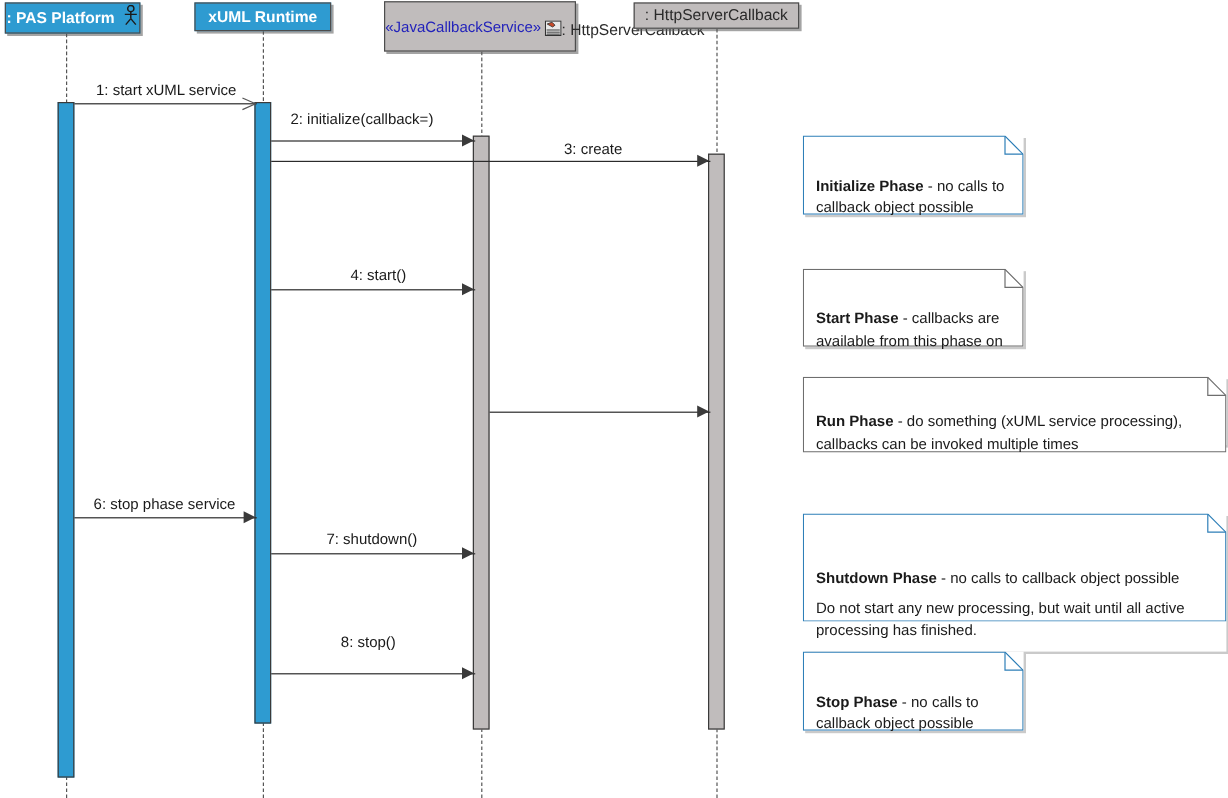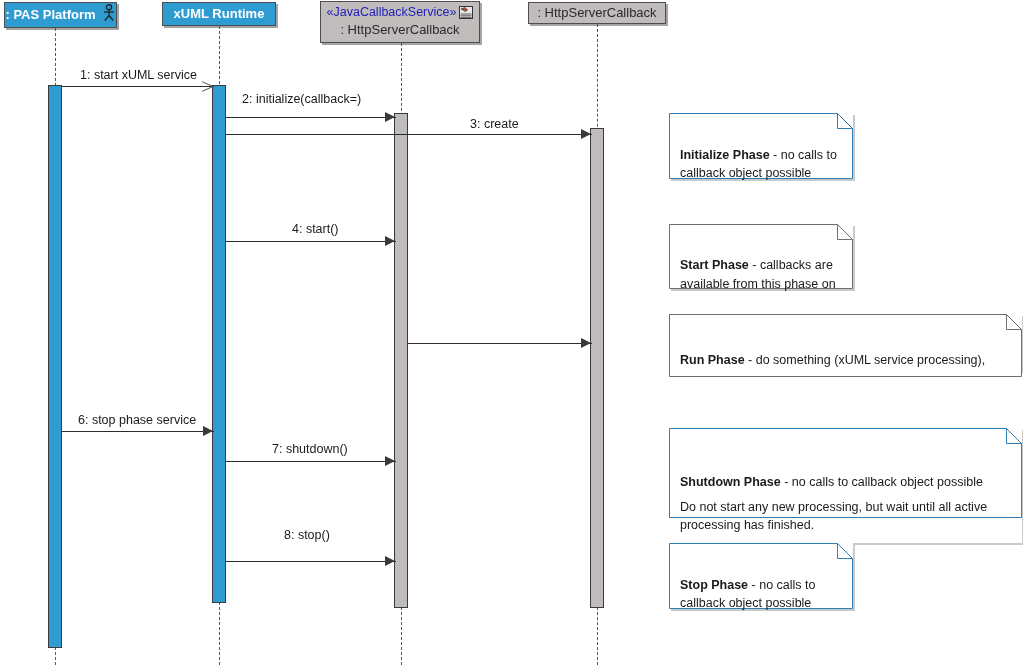--- a/index.html
+++ b/index.html
@@ -30,21 +30,21 @@
     color:#ffffff;
     font-weight:bold;
     font-size:13px;
   }
   .head.grey{
     background:#c0bcbc;
     color:#2a2a2a;
     font-size:13px;
   }
   .head.svc{
-    flex-direction:column;
+    flex-direction:row;
     justify-content:flex-start;
     padding-top:3px;
   }
   .stereo{
     color:#2222bb;
     font-size:12.5px;
     display:flex;
     align-items:center;
     gap:3px;
     white-space:nowrap;
@@ -229,20 +229,21 @@
     </div>
   </div>
 
   <div class="note" style="left:669px;top:314px;width:353px;height:57px;">
     <svg width="353" height="63" style="position:absolute;left:0;top:0;">
       <polygon points="0.5,0.5 337.5,0.5 352.5,15.5 352.5,62.5 0.5,62.5" fill="#ffffff" stroke="#6e6e6e" stroke-width="1"></polygon>
       <polyline points="337.5,0.5 337.5,15.5 352.5,15.5" fill="none" stroke="#6e6e6e" stroke-width="1"></polyline>
     </svg>
     <div class="body">
       <div class="noteline"><b>Run Phase</b><span> - do something (xUML service processing),</span></div>
+      <div class="noteline"><span>callbacks can be invoked multiple times</span></div>
     </div>
   </div>
 
   <div class="note" style="left:669px;top:428px;width:353px;height:115px;">
     <svg width="353" height="90" style="position:absolute;left:0;top:0;">
       <polygon points="0.5,0.5 337.5,0.5 352.5,15.5 352.5,89.5 0.5,89.5" fill="#ffffff" stroke="#2e7fb8" stroke-width="1"></polygon>
       <polyline points="337.5,0.5 337.5,15.5 352.5,15.5" fill="none" stroke="#2e7fb8" stroke-width="1"></polyline>
     </svg>
     <div class="body" style="justify-content:flex-start;padding-top:9px;">
       <div class="noteline"><b>Shutdown Phase</b><span> - no calls to callback object possible</span></div>

